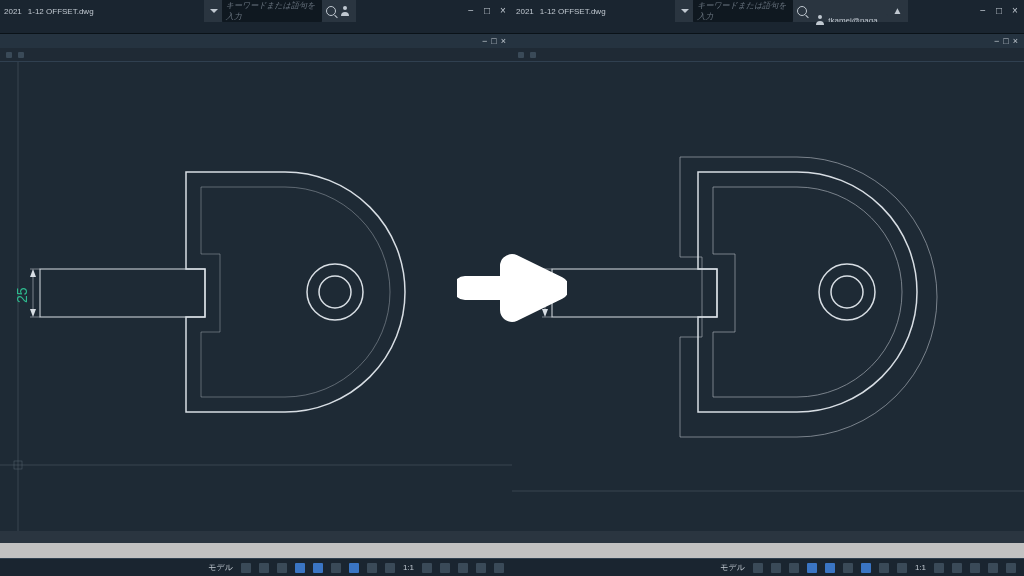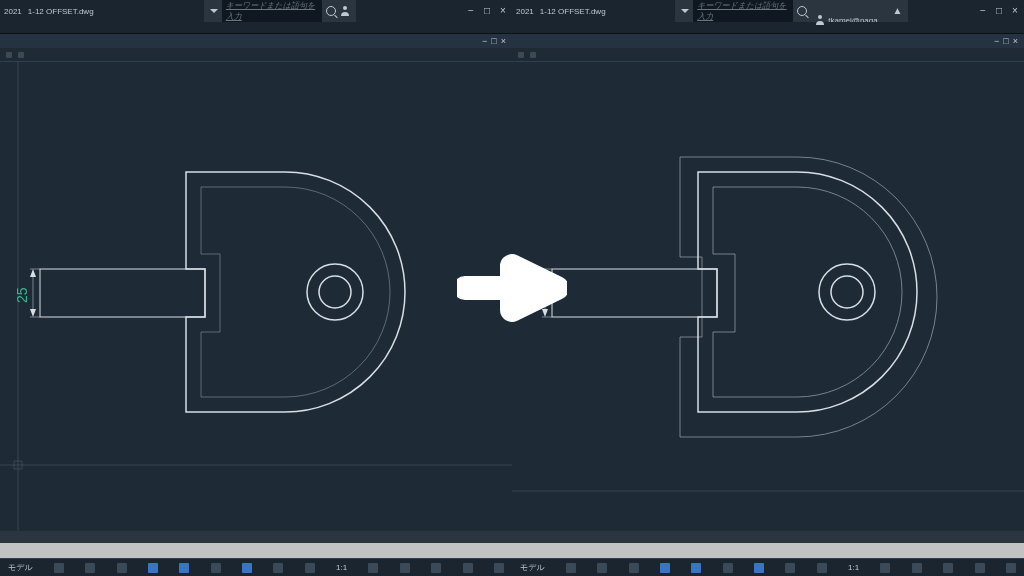--- a/index.html
+++ b/index.html
@@ -48,21 +48,20 @@
   }
   .titlebar-right { display: flex; align-items: center; gap: 6px; }
   .search-box {
     background: #0f1820;
     color: #6a7580;
     padding: 1px 4px;
     font-size: 8px;
     border-radius: 2px;
     width: 100px;
     font-style: italic;
-    text-decoration: underline;
   }
   .search-icon {
     width: 10px; height: 10px;
     border: 1px solid #c0c8d0;
     border-radius: 50%;
     position: relative;
     display: inline-block;
   }
   .search-icon::after {
     content: "";
@@ -137,21 +136,21 @@
   }
   .cad-svg {
     position: absolute;
     top: 0; left: 0;
   }
   .statusbar {
     height: 18px;
     background: #1a2530;
     display: flex;
     align-items: center;
-    justify-content: space-between;
+    justify-content: flex-end;
     padding: 0 6px;
     gap: 4px;
     color: #c0c8d0;
     font-size: 8px;
     border-top: 1px solid #304050;
   }
   .statusbar .sb-item {
     padding: 0 2px;
     display: inline-flex;
     align-items: center;

